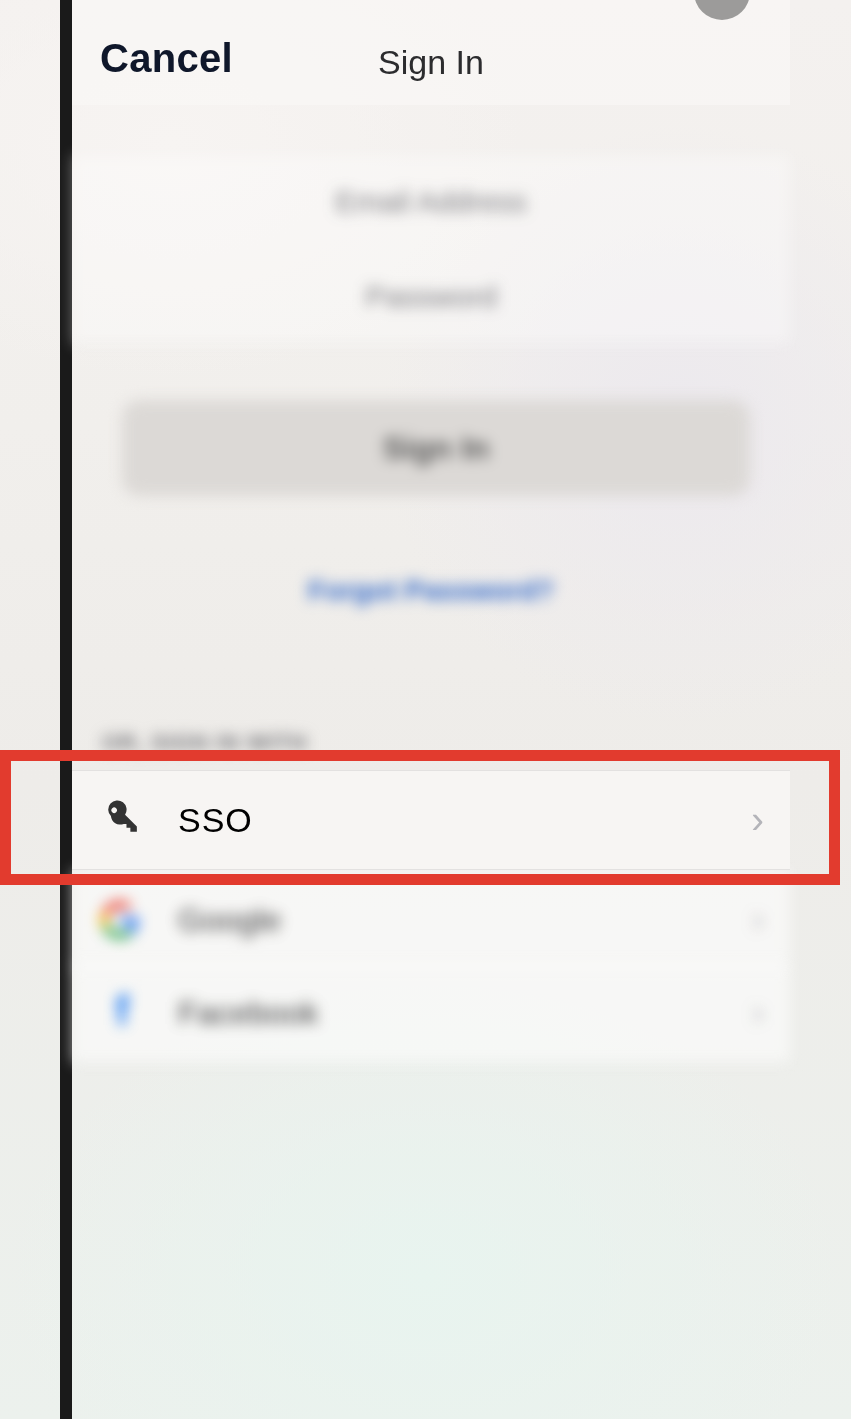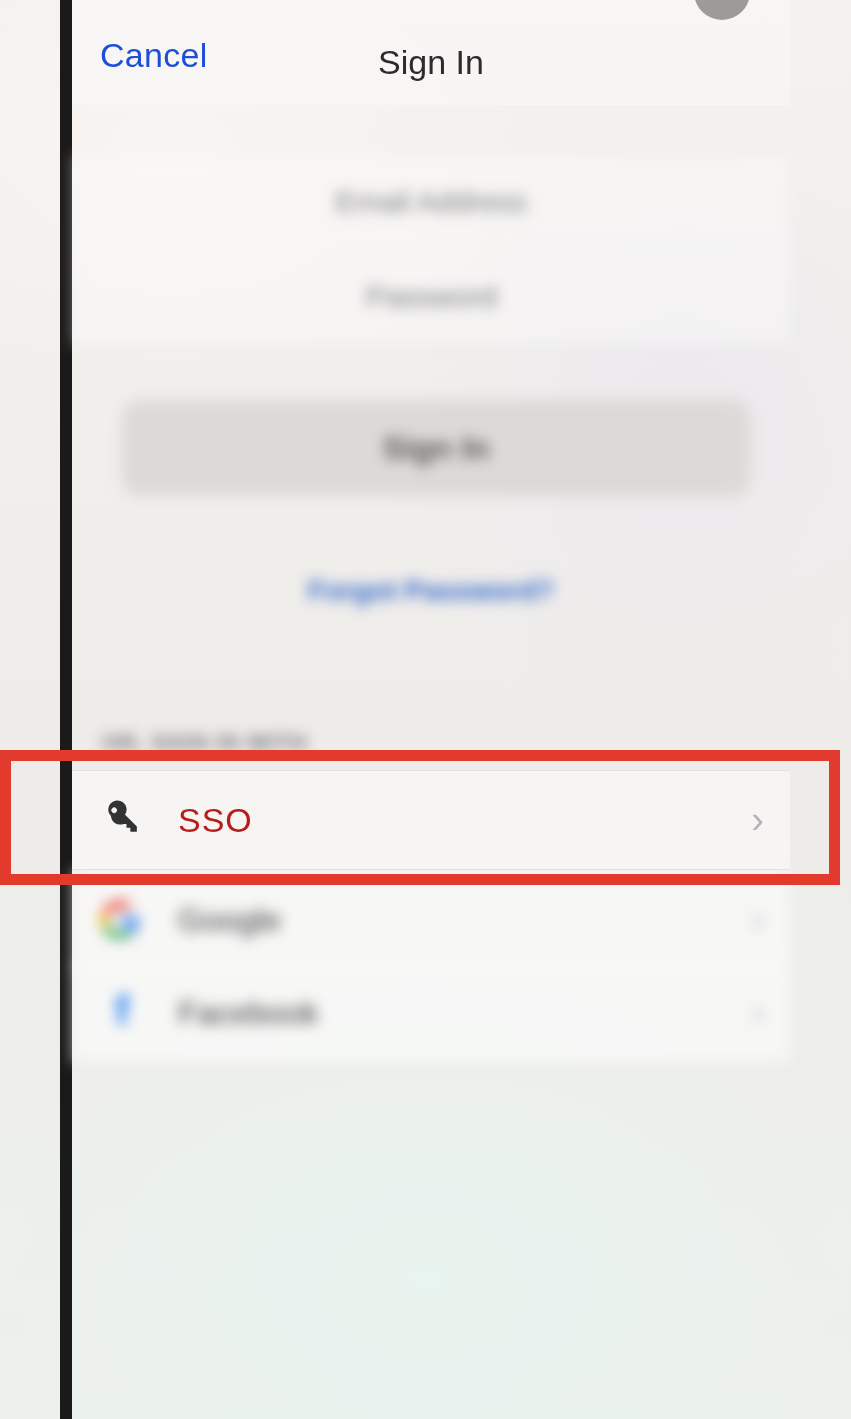--- a/index.html
+++ b/index.html
@@ -33,23 +33,24 @@
     height: 105px;
     display: flex;
     align-items: center;
     justify-content: center;
     background: rgba(250,248,246,0.6);
   }
   .nav .cancel {
     position: absolute;
     left: 28px;
     top: 36px;
-    font-size: 34px;
-    color: #1d4ed8;
+    font-size: 40px;
+    color: #0f172a;
     letter-spacing: 0.3px;
+    font-weight: bold;
   }
   .nav .title {
     font-size: 34px;
     font-weight: 500;
     color: #2c2c2e;
     margin-top: 20px;
   }
   .camera-dot {
     position: absolute;
     right: 40px;
@@ -173,21 +174,21 @@
     margin-right: 32px;
     display: flex;
     align-items: center;
     justify-content: center;
     color: #333;
   }
   .sso-sharp .label {
     flex: 1;
     font-size: 34px;
     letter-spacing: 1px;
-    color: #b91c1c;
+    color: #000000;
   }
   .sso-sharp .chev {
     font-size: 38px;
     color: #b4b4b9;
   }
 
   .highlight-box {
     position: absolute;
     left: 0;
     top: 750px;

